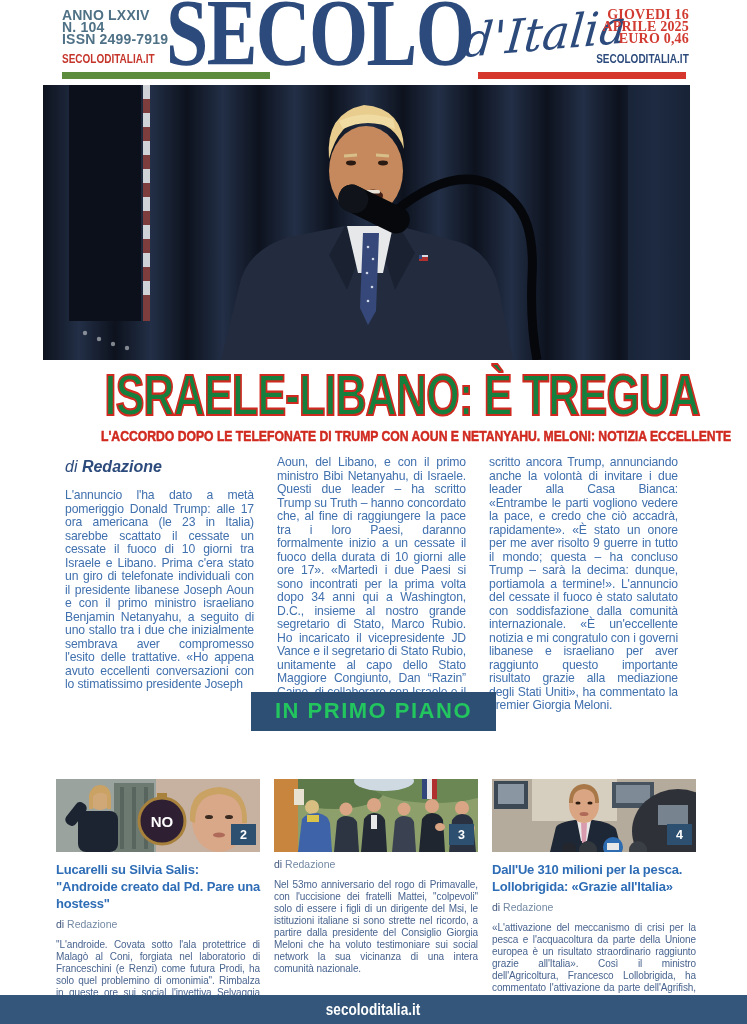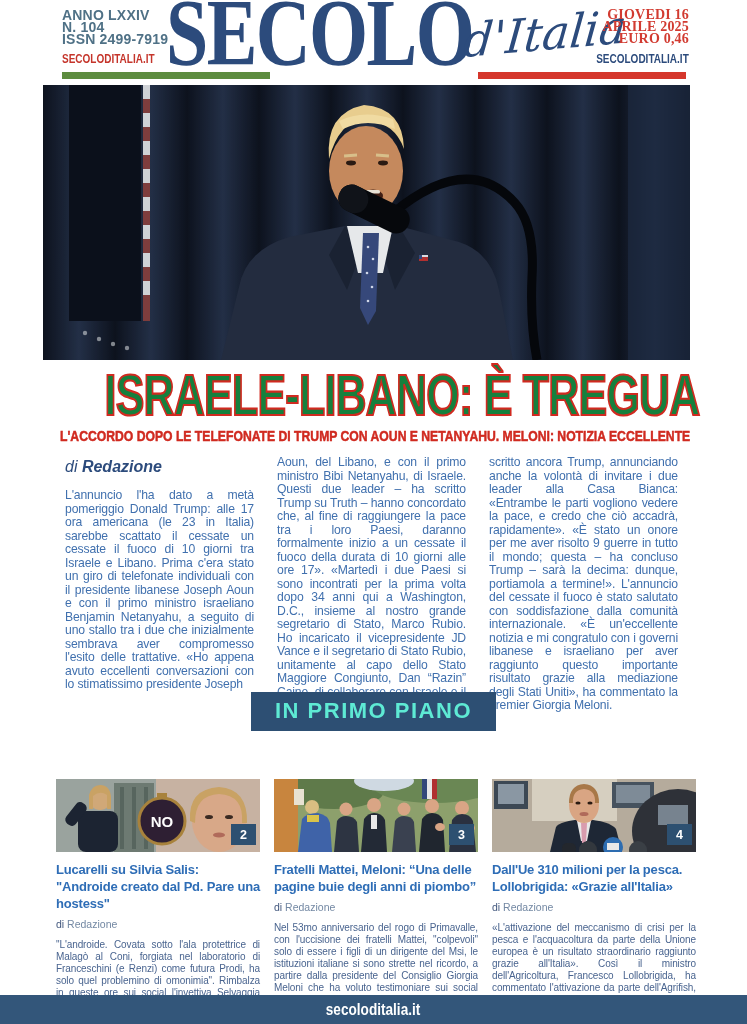--- a/index.html
+++ b/index.html
@@ -26,35 +26,35 @@
     background:linear-gradient(to right,#5d8c3f 0 33.4%,#ffffff 33.4% 66.7%,#d5372c 66.7% 100%);}
 
   
   .photo{position:absolute;left:43px;top:85px;width:647px;height:275px;overflow:hidden;background:#131a27;}
   .photo svg{display:block;}
 
   
   .headline{position:absolute;left:0;top:367px;width:747px;text-align:center;color:#15803d;white-space:nowrap;}
   .headline-inner{display:inline-block;font-weight:bold;font-size:58px;line-height:56px;letter-spacing:-1px;
     transform:scaleX(.74);transform-origin:center;-webkit-text-stroke:2.2px #d02a20;}
-  .subhead{position:absolute;left:0;top:427px;width:598px;text-align:center;color:#d02a20;white-space:nowrap;}
+  .subhead{position:absolute;left:0;top:427px;width:598px;text-align:center;color:#d02a20;white-space:nowrap;padding-left:41px;}
   .subhead-inner{display:inline-block;font-weight:bold;font-size:14.5px;transform:scaleX(.84);
     transform-origin:center;-webkit-text-stroke:.5px #d02a20;}
 
   
   .article-row{position:absolute;left:65px;top:456px;width:614px;display:flex;gap:23px;}
   .col{width:189px;}
   .byline-main{font-style:italic;color:#2c4b7c;font-size:16px;margin:2px 0 13px 0;}
   .byline-main .author{font-weight:bold;}
   .body-text{margin:0;font-size:12.2px;line-height:13.5px;text-align:justify;color:#4070ae;
     letter-spacing:-.15px;}
 
   
   .banner{position:absolute;left:0;top:692px;width:747px;text-align:center;}
-  .banner-inner{display:inline-block;background:#2d4f73;color:#5eead4;font-weight:bold;font-size:22px;
+  .banner-inner{display:inline-block;background:#2d4f73;color:#22c55e;font-weight:bold;font-size:22px;
     letter-spacing:1.5px;padding:6px 24px 7px;}
 
   
   .cards{position:absolute;left:55px;top:779px;width:642px;display:flex;gap:14px;justify-content:center;}
   .card{width:204px;position:relative;}
   .thumb{position:relative;width:204px;height:73px;overflow:hidden;background:#9aa39e;}
   .thumb svg{display:block;}
   .thumb-badge{position:absolute;right:4px;bottom:7px;width:25px;height:21px;background:#2d5071;
     color:#fff;font-weight:bold;font-size:12.5px;display:flex;align-items:center;justify-content:center;}
   .card-title{margin-top:9px;font-weight:bold;font-size:13px;line-height:17px;color:#2e6db6;letter-spacing:-.2px;}
@@ -260,21 +260,20 @@
           <circle cx="158" cy="27" r="7" fill="#d9a585"></circle>
           <path d="M 145 73 L 148 40 Q 152 34 158 34 Q 166 34 169 41 L 171 73 Z" fill="#20262f"></path>
           <circle cx="188" cy="29" r="7" fill="#d9a585"></circle>
           <path d="M 175 73 L 178 41 Q 182 35 188 35 Q 196 35 199 42 L 202 73 Z" fill="#2a3140"></path>
           <ellipse cx="166" cy="48" rx="5" ry="4" fill="#d9a585"></ellipse>
           <ellipse cx="196" cy="49" rx="5" ry="4" fill="#d9a585"></ellipse>
         </g>
       </svg>
       <div class="thumb-badge">3</div>
     </div>
-    <div class="card-title">Fratelli Mattei, Meloni: “Una delle pagine buie degli anni di piombo”</div>
     <div class="card-byline">
       <span>di</span>
       <span class="author">Redazione</span>
     </div>
     <div class="card-body">Nel 53mo anniversario del rogo di Primavalle, con l'uccisione dei fratelli Mattei, "colpevoli" solo di essere i figli di un dirigente del Msi, le istituzioni italiane si sono strette nel ricordo, a partire dalla presidente del Consiglio Giorgia Meloni che ha voluto testimoniare sui social network la sua vicinanza di una intera comunità nazionale.</div>
   </div>
 
   <div class="card">
     <div class="thumb">
       <svg width="204" height="73" viewBox="0 0 204 73">

